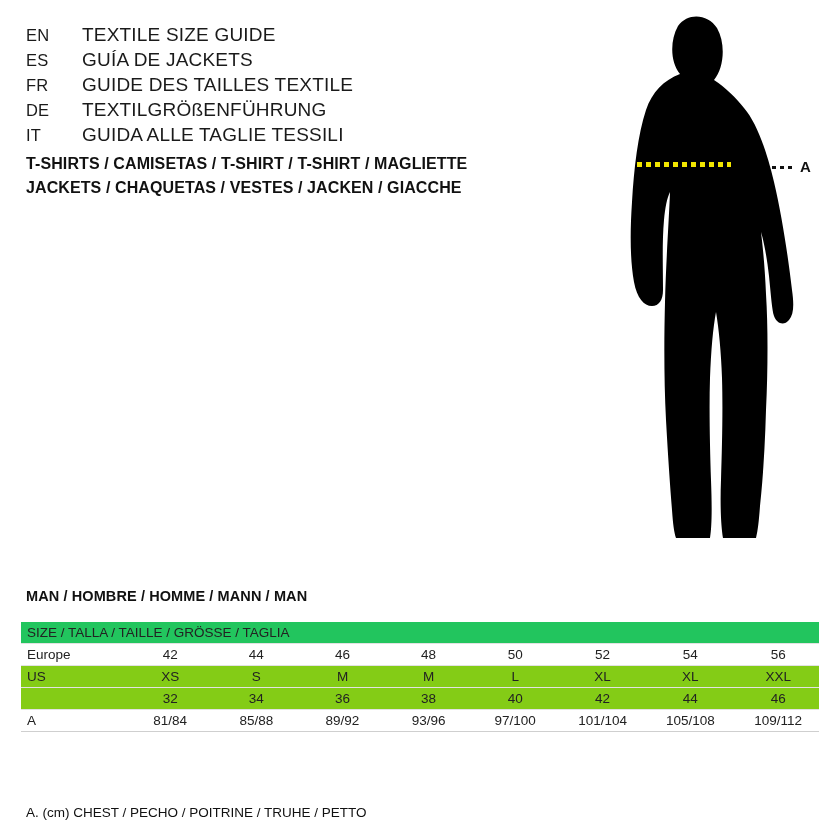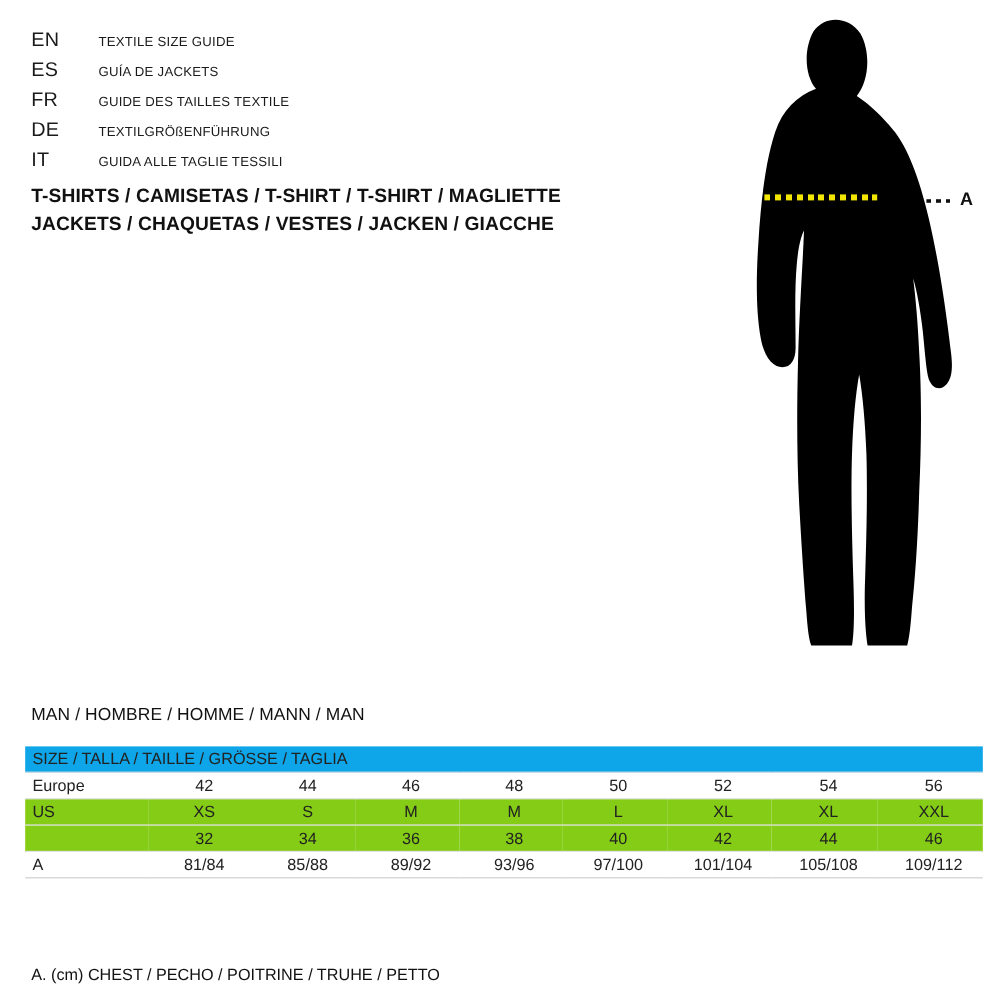--- a/index.html
+++ b/index.html
@@ -33,21 +33,21 @@
     align-items: baseline;
     height: 25px;
   }
   .lang-code {
     width: 56px;
     font-size: 16.5px;
     letter-spacing: 0.2px;
     color: #1a1a1a;
   }
   .lang-text {
-    font-size: 11px;
+    font-size: 19px;
     letter-spacing: 0.2px;
     color: #1a1a1a;
   }
 
   
   .cat-block {
     position: absolute;
     left: 26px;
     top: 152px;
     width: 540px;
@@ -103,39 +103,39 @@
     font-weight: bold;
     color: #111;
   }
 
   
   .man-title {
     position: absolute;
     left: 26px;
     top: 588px;
     font-size: 14.5px;
-    font-weight: normal;
+    font-weight: bold;
     letter-spacing: 0.1px;
     color: #111;
   }
 
   .table-wrap {
     position: absolute;
     left: 21px;
     top: 622px;
     width: 798px;
   }
   table.size-table {
     border-collapse: collapse;
     width: 798px;
     font-size: 13.5px;
     color: #222;
   }
   table.size-table tr.head-row td {
-    background: #0ea5e9;
+    background: #22c55e;
     font-weight: normal;
     font-size: 13.5px;
     padding: 3px 0 3px 6px;
     color: #222;
     margin-left: 28px;
   }
   table.size-table td {
     padding: 3px 0 3px 6px;
     border-bottom: 1px solid #e2e2e2;
     text-align: left;

